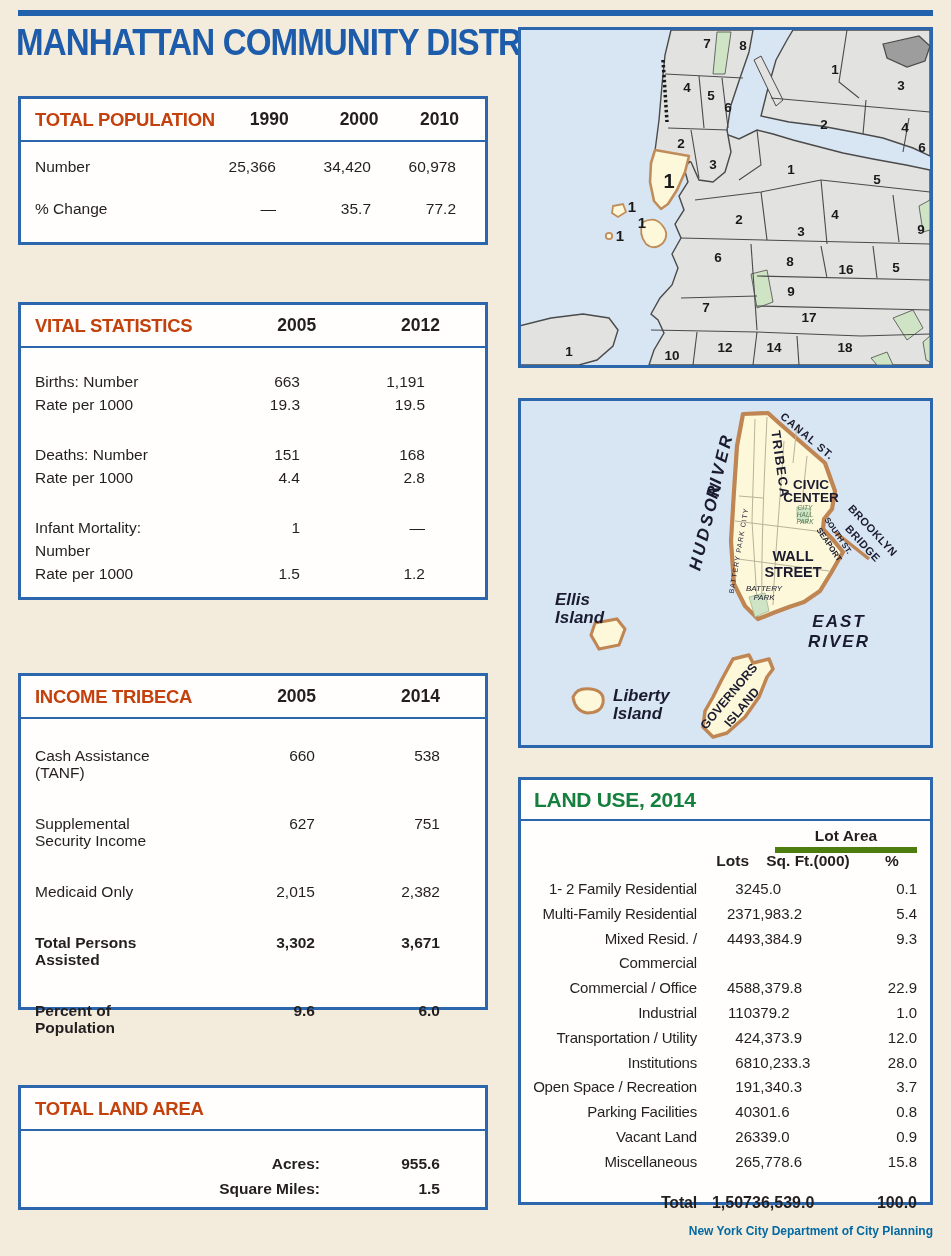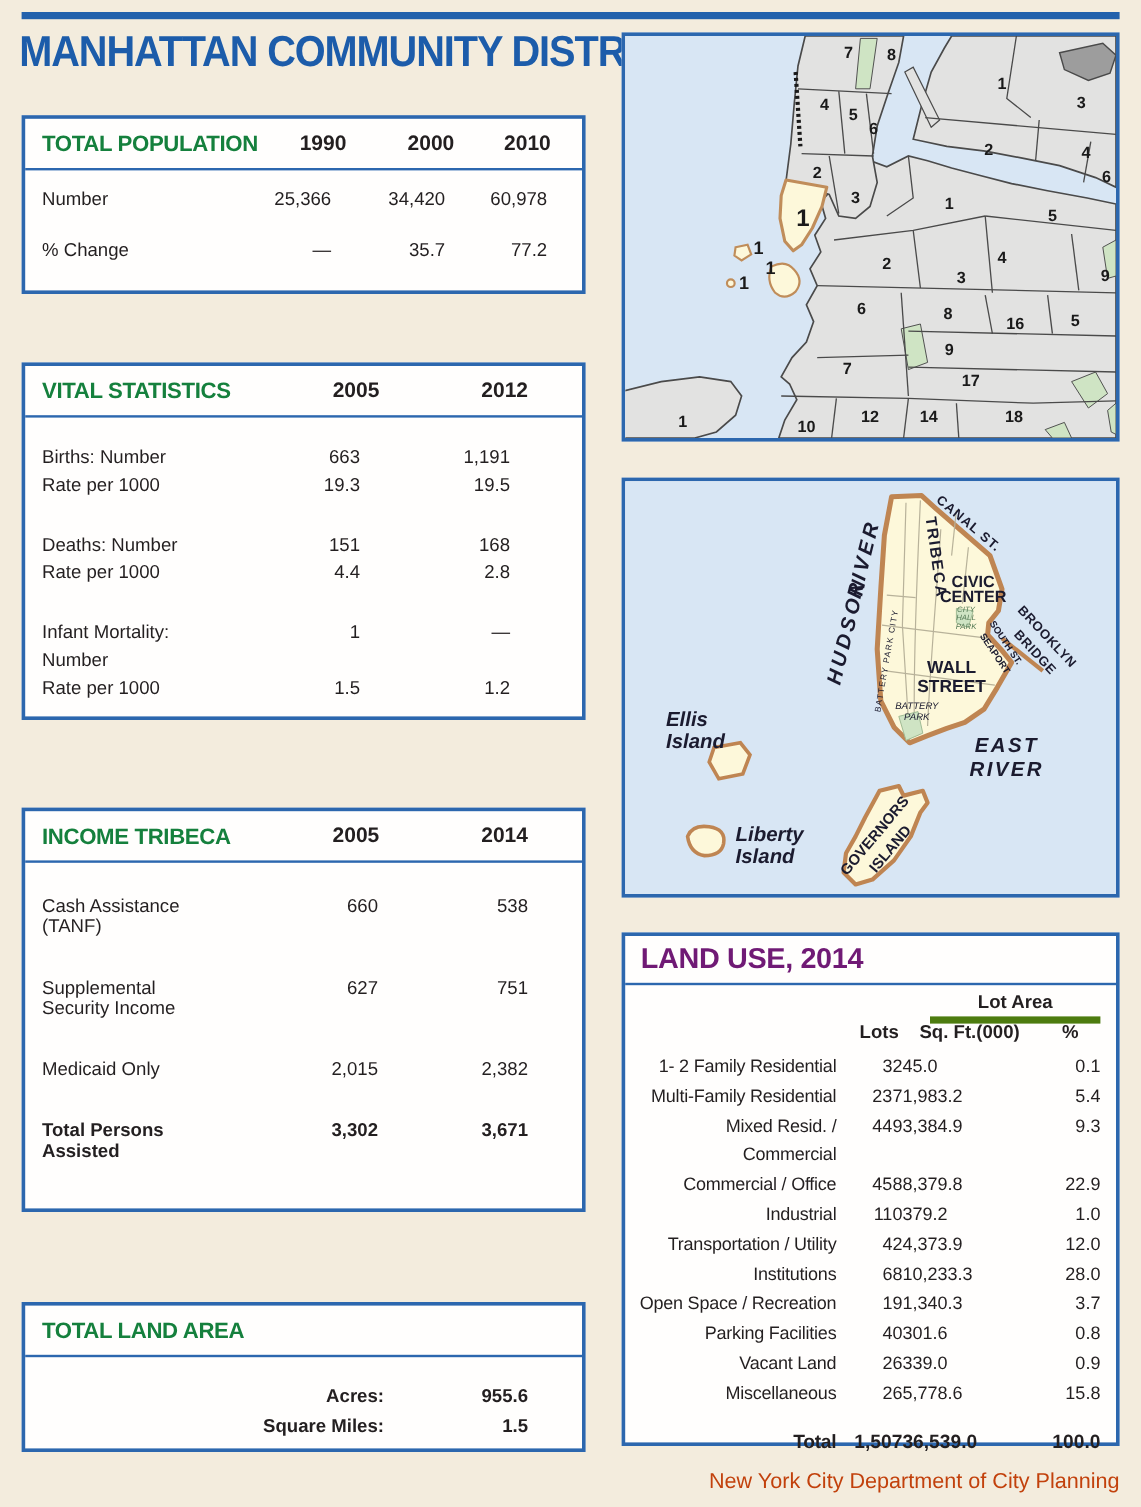--- a/index.html
+++ b/index.html
@@ -4,21 +4,21 @@
 <style>
   html,body{margin:0;padding:0;}
   .page{position:relative;width:951px;height:1256px;background:#f3ecdd;
         font-family:"Liberation Sans",sans-serif;color:#231f20;overflow:hidden;}
   .topbar{position:absolute;left:18px;top:10px;width:915px;height:6px;background:#2261ac;}
   .page-title{position:absolute;left:16px;top:22px;font-size:36px;font-weight:bold;color:#1c5caa;
         letter-spacing:-1px;white-space:nowrap;transform:scaleX(.92);transform-origin:left center;}
   .box{position:absolute;background:#fffefd;border:3px solid #2c67ae;box-sizing:border-box;}
   .box-header{display:flex;align-items:center;border-bottom:2px solid #2c67ae;height:41px;
         padding:0 26px 0 14px;font-weight:bold;}
-  .box-title{color:#15803d;font-size:18.5px;flex:1;letter-spacing:-.3px;white-space:nowrap;}
+  .box-title{color:#c2410c;font-size:18.5px;flex:1;letter-spacing:-.3px;white-space:nowrap;}
   .ycell{text-align:right;font-size:17.5px;color:#231f20;}
   .trow{display:flex;align-items:baseline;padding-left:14px;font-size:15.5px;}
   .tlabel{flex:1;text-align:left;}
   
   .pop-head .y1{width:78px}.pop-head .y2{width:95px}.pop-head .y3{width:85px}
   .pop-body{padding-top:16px;padding-right:29px;}
   .pop-row{margin-bottom:24px;}
   .pop-row .c1{width:78px;text-align:right}.pop-row .c2{width:95px;text-align:right}.pop-row .c3{width:85px;text-align:right}
   
   .two-head .y1{width:125px}.two-head .y2{width:125px}
@@ -29,36 +29,36 @@
   .income-body{padding-top:28px;padding-right:45px;}
   .income-row{margin-bottom:34px;line-height:17px;}
   .bold{font-weight:bold;}
   
   .la-body{padding-top:20px;padding-right:45px;}
   .la-row{line-height:25px;font-weight:bold;}
   .la-row .lab{flex:1;text-align:right;}
   .la-row .val{width:120px;text-align:right;}
   
   .lu-header{height:39px;border-bottom:2px solid #2c67ae;display:flex;align-items:center;padding-left:13px;}
-  .lu-title{color:#701a75;font-weight:bold;font-size:24px;letter-spacing:-.3px;}
+  .lu-title{color:#15803d;font-weight:bold;font-size:21px;letter-spacing:-.3px;}
   .lu-colhead{position:relative;height:56px;}
   .lu-grouphead{position:absolute;left:254px;top:6px;width:142px;text-align:center;font-weight:bold;
         font-size:15.5px;border-bottom:6px solid #4d7c0f;padding-bottom:2px;}
   .lu-heads{position:absolute;left:0;right:0;top:31px;display:flex;padding:0 13px 0 10px;font-weight:bold;font-size:15.5px;}
   .lu-heads .sp{flex:1}
   .lu-heads .h-lots{width:55px;text-align:right;}
   .lu-heads .h-sqft{width:118px;text-align:center;}
   .lu-heads .h-pct{width:50px;text-align:center;}
   .lu-row{display:flex;padding:0 13px 0 10px;line-height:24.8px;font-size:15px;}
   .lu-row .lab{width:166px;text-align:right;letter-spacing:-.2px;}
   .lu-row .lots{width:55px;text-align:right;}
   .lu-row .sqft{width:100px;}
   .lu-row .pct{width:65px;text-align:right;}
   .lu-total{margin-top:16px;font-weight:bold;font-size:16px;}
-  .footer{position:absolute;right:18px;top:1224px;font-size:18px;font-weight:normal;color:#c2410c;}
+  .footer{position:absolute;right:18px;top:1224px;font-size:12px;font-weight:bold;color:#0369a1;}
   .mapbox{padding:0;overflow:hidden;}
   .mapbox svg{display:block;width:100%;height:100%;}
 </style>
 </head>
 <body>
 
 <div class="page">
 
   <div class="topbar"></div>
   <div class="page-title">MANHATTAN COMMUNITY DISTRICT 1</div>
@@ -145,20 +145,25 @@
       </div>
       <div class="trow two-row income-row">
         <span class="tlabel">Medicaid Only</span>
         <span class="c1">2,015</span>
         <span class="c2">2,382</span>
       </div>
       <div class="trow two-row income-row bold">
         <span class="tlabel">Total Persons Assisted</span>
         <span class="c1">3,302</span>
         <span class="c2">3,671</span>
+      </div>
+      <div class="trow two-row income-row bold">
+        <span class="tlabel">Percent of Population</span>
+        <span class="c1">9.6</span>
+        <span class="c2">6.0</span>
       </div>
     </div>
   </div>
 
   <div class="box" style="left:18px;top:1085px;width:470px;height:125px;">
     <div class="box-header">
       <span class="box-title">TOTAL LAND AREA</span>
     </div>
     <div class="la-body">
       <div class="trow la-row">

